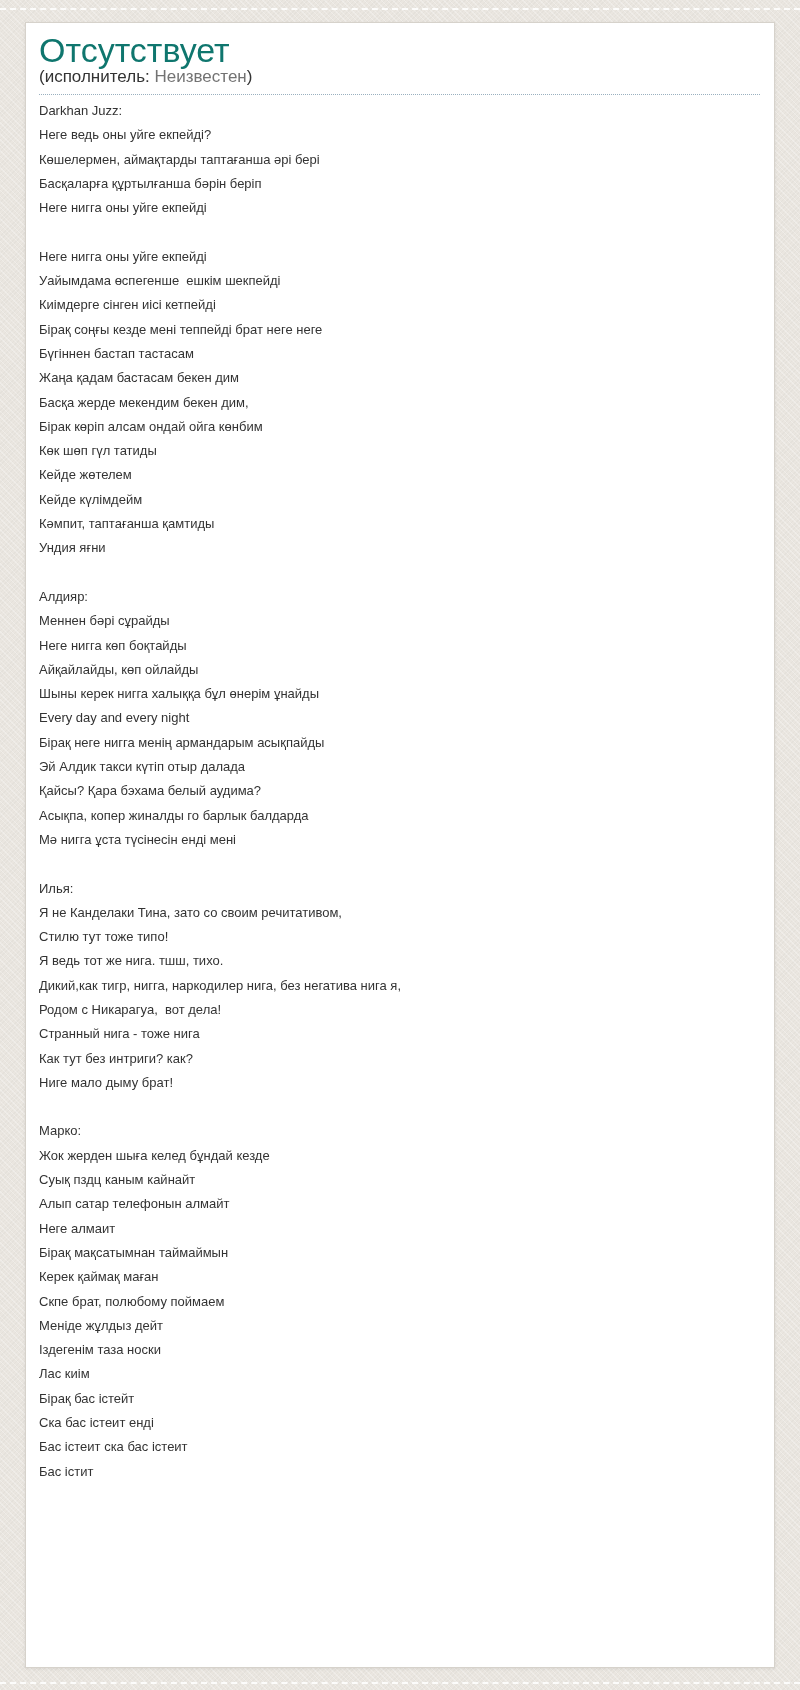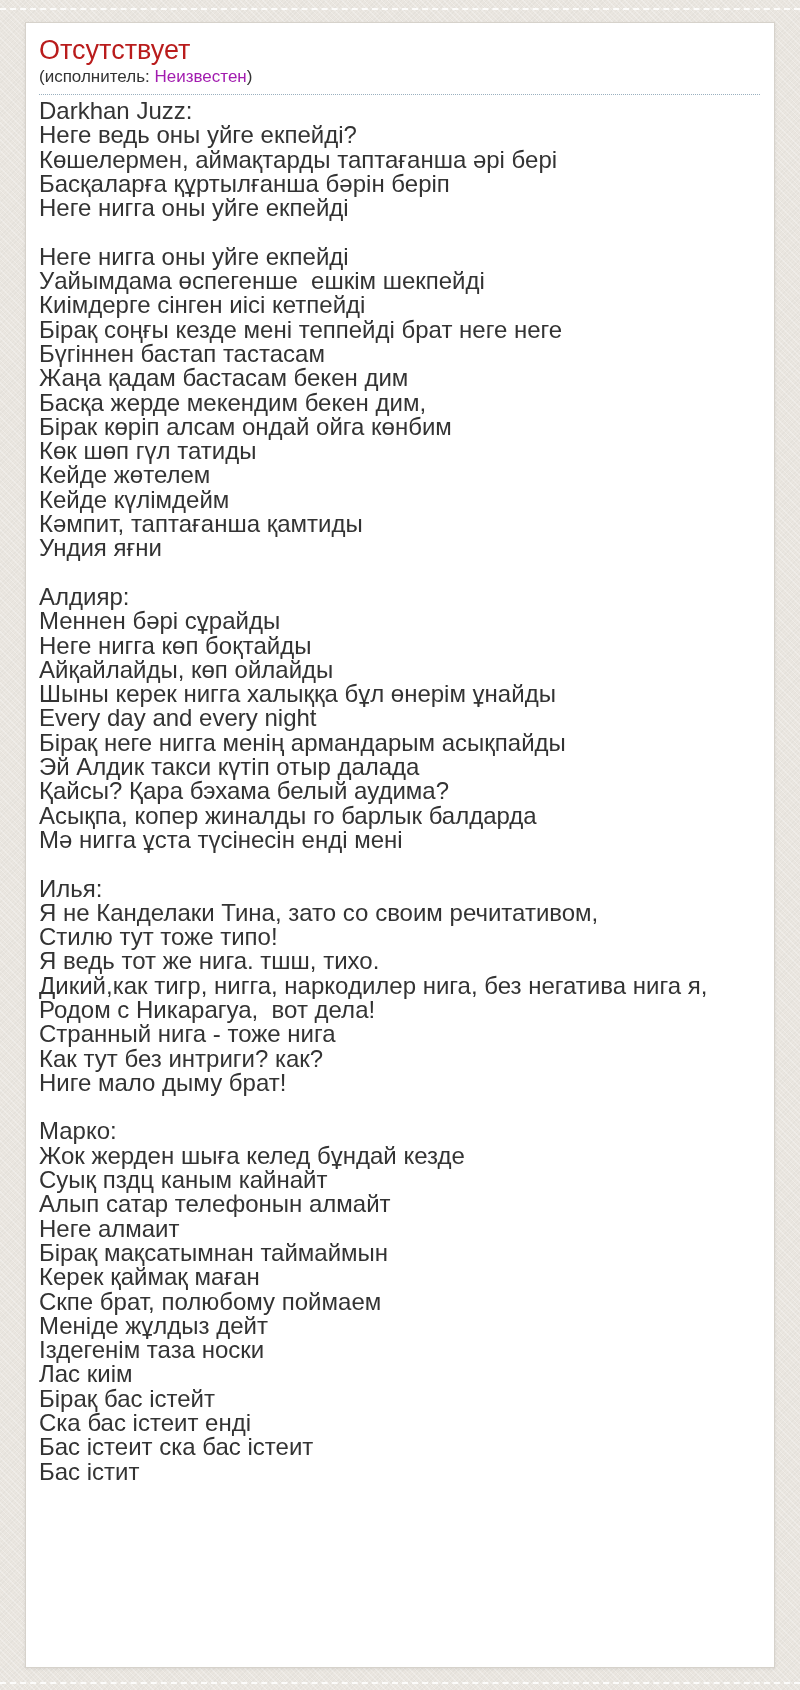--- a/index.html
+++ b/index.html
@@ -43,42 +43,42 @@
     padding: 12px 14px 20px 13px;
     height: 100%;
   }
 
   .header {
     border-bottom: 1px dotted #9ab0bf;
     padding-bottom: 7px;
   }
 
   .song-title {
-    font-size: 27px;
+    font-size: 34px;
     line-height: 30px;
     font-weight: normal;
-    color: #b91c1c;
+    color: #0f766e;
   }
 
   .artist-line {
     margin-top: 2px;
     font-size: 17px;
     line-height: 20px;
     color: #333333;
   }
 
   .artist-link {
-    color: #a21caf;
+    color: #737373;
     text-decoration: none;
     cursor: pointer;
   }
 
   .lyrics {
     margin-top: 4px;
-    font-size: 24px;
+    font-size: 13px;
     color: #333333;
   }
 
   .lyric-line {
     line-height: 24.3px;
     min-height: 24.3px;
     white-space: pre-wrap;
   }
 </style>
 </head>

